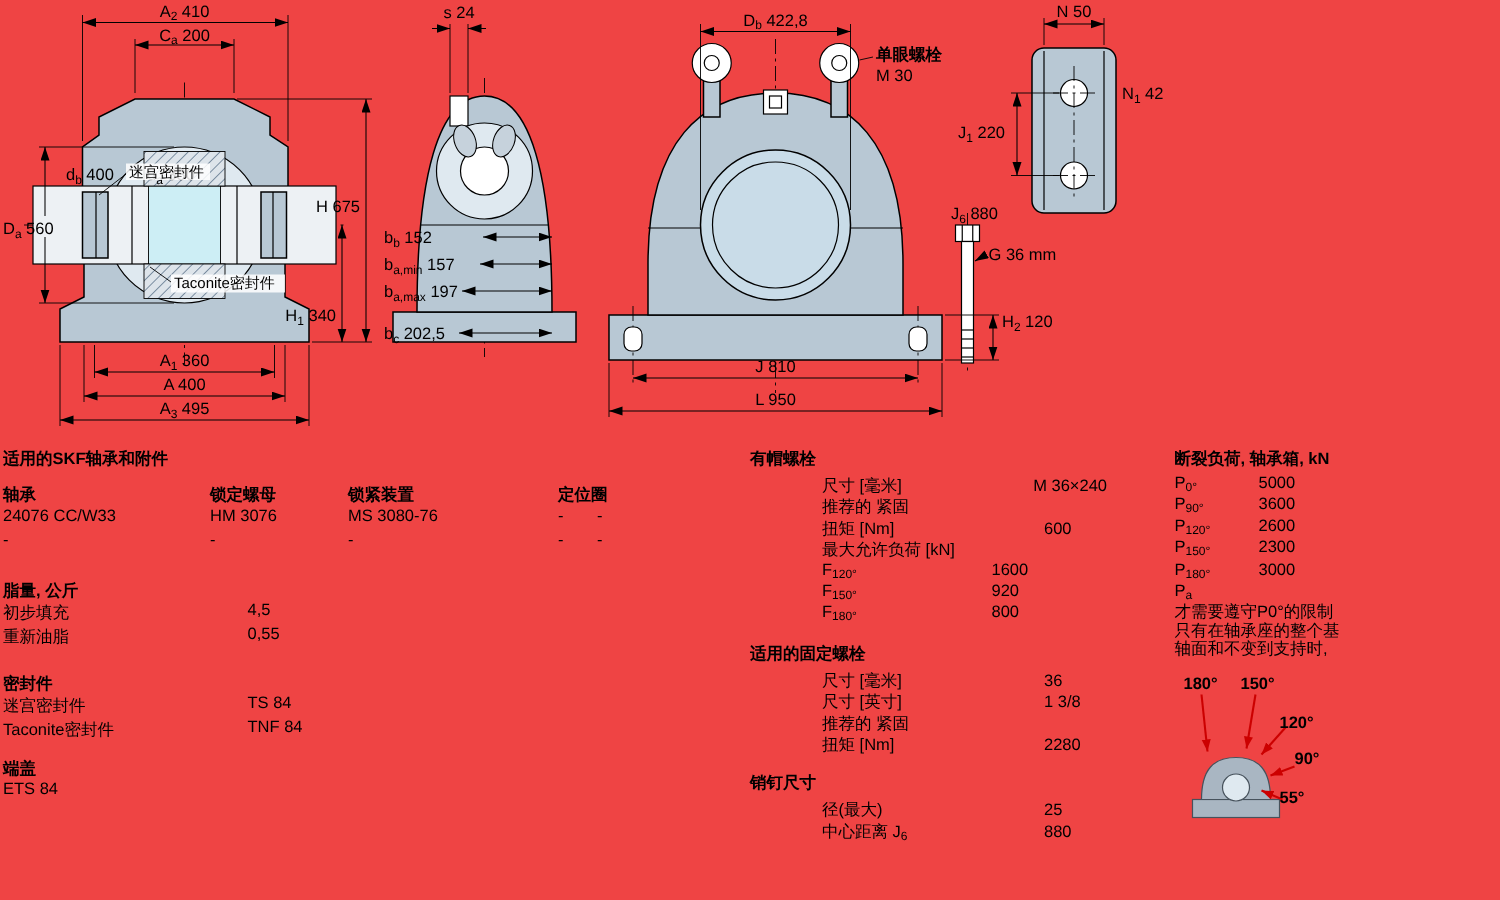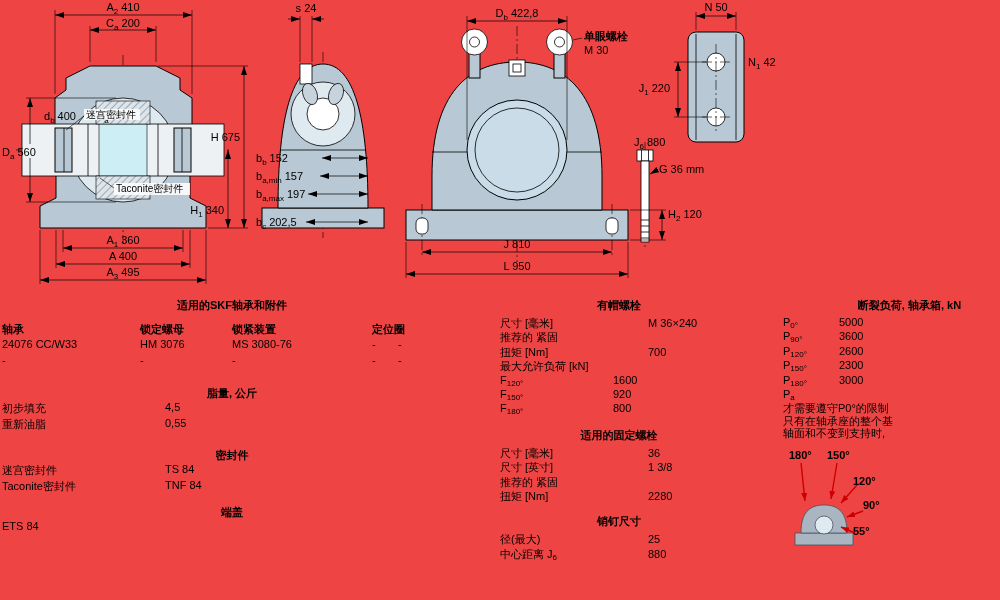--- a/index.html
+++ b/index.html
@@ -6,27 +6,27 @@
   html,body { width:1000px; height:600px; background:#fff; color:#000;
               font-family:"Liberation Sans", sans-serif; }
   .page { position:relative; width:1000px; height:600px; overflow:hidden; background:#ef4444; }
   .drawings { position:absolute; left:0; top:0; }
 
   .col { position:absolute; top:298px; font-size:11px; }
   #col1 { left:2px;   width:460px; }
   #col2 { left:500px; width:238px; }
   #col3 { left:783px; width:253px; }
 
-  .sec-title { font-weight:bold; height:15px;text-align:center; }
+  .sec-title { font-weight:bold; height:15px; }
   .mt1 { margin-top:16px; }
   .mt2 { margin-top:11px; }
   .mt-sm { margin-top:3px; }
 
   .trow { display:flex; align-items:baseline; height:14.4px; white-space:nowrap; }
-  #col2 .lbl { display:inline-block; width:148px; }
+  #col2 .lbl { display:inline-block; width:148px;margin-left:48px; }
   #col2 .frow .lbl { width:113px; }
   #col3 .lbl { display:inline-block; width:56px; }
 
   .g-row { display:flex; height:15.6px; white-space:nowrap; }
   .g-row .glbl { display:inline-block; width:163px; }
 
   .bear-grid { display:grid; grid-template-columns:138px 92px 140px 26px auto;
                margin-top:9px; white-space:nowrap; }
   .bear-grid span { height:16px; }
   .bear-grid .hdr { font-weight:bold; }
@@ -296,21 +296,21 @@
   <div class="trow mt-sm">
     <span class="lbl">尺寸 [毫米]</span>
     <span>M 36×240</span>
   </div>
   <div class="trow">
     <span class="lbl">推荐的 紧固</span>
     <span></span>
   </div>
   <div class="trow">
     <span class="lbl">扭矩 [Nm]</span>
-    <span>700</span>
+    <span>600</span>
   </div>
   <div class="trow">
     <span class="lbl">最大允许负荷 [kN]</span>
     <span></span>
   </div>
   <div class="trow frow">
     <span class="lbl"><span>F</span><span class="sub">120°</span></span>
     <span>1600</span>
   </div>
   <div class="trow frow">

